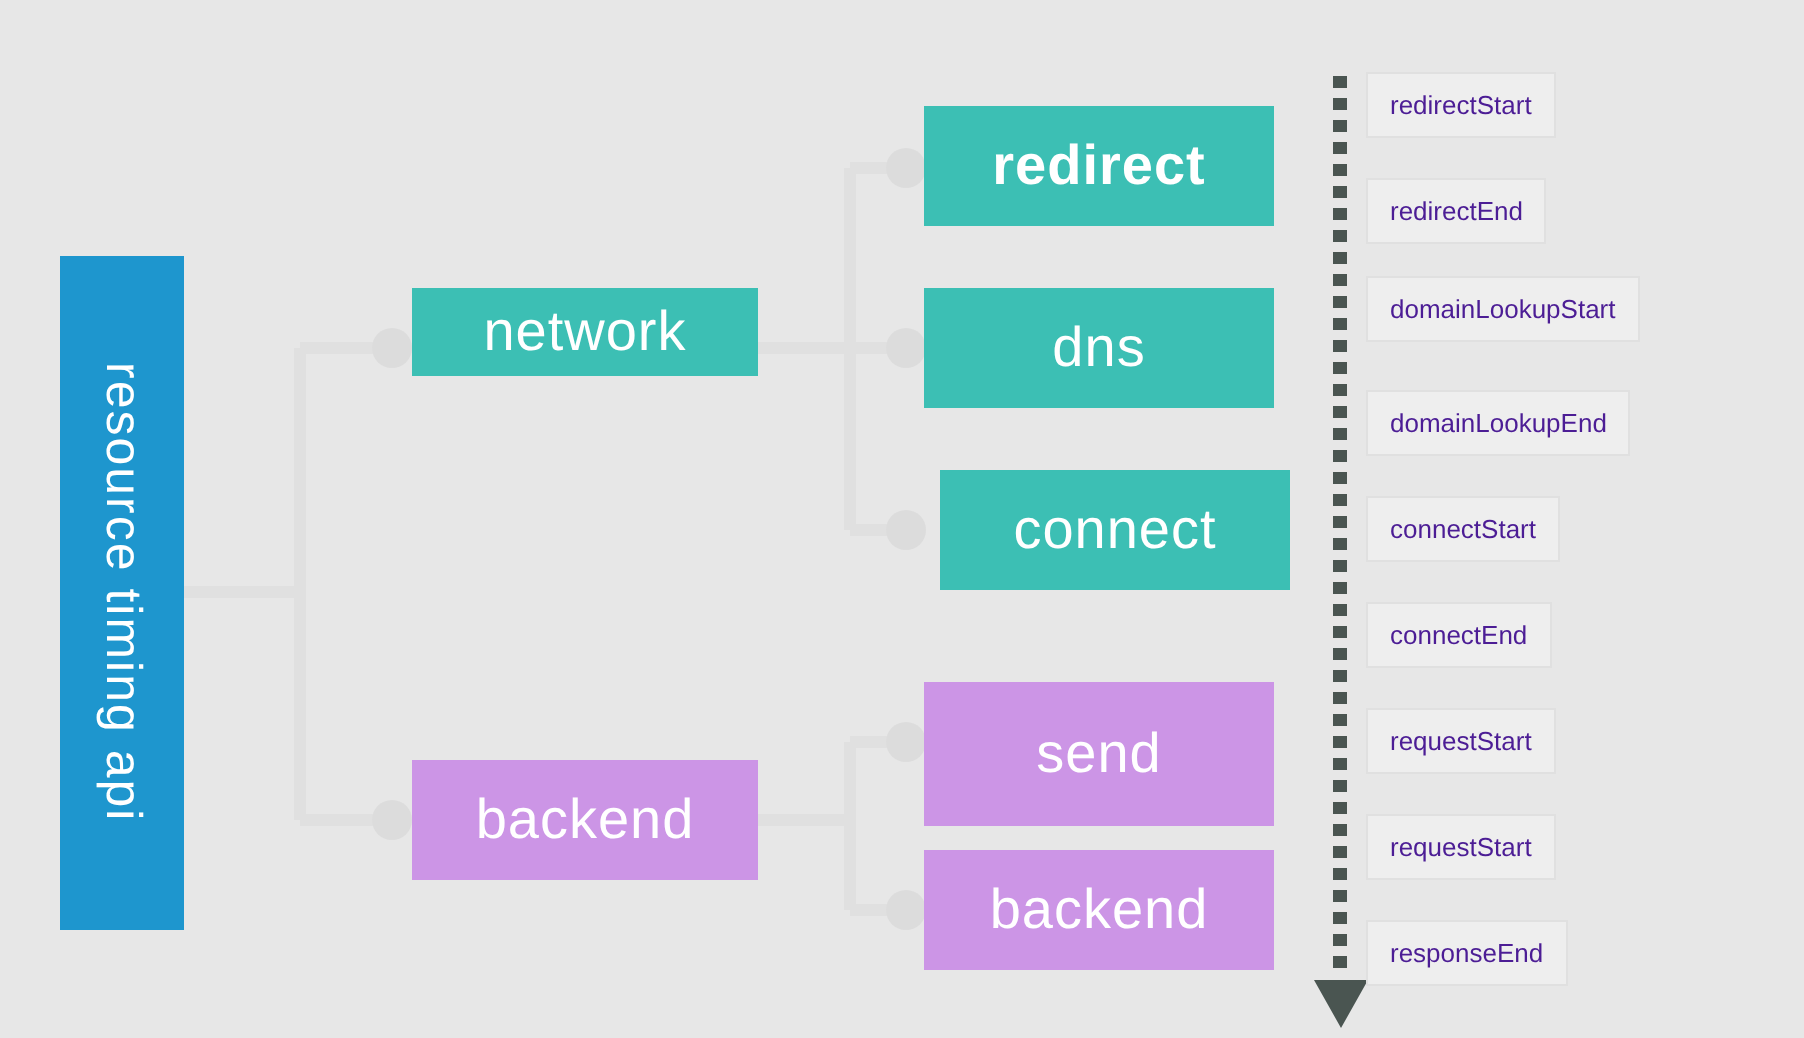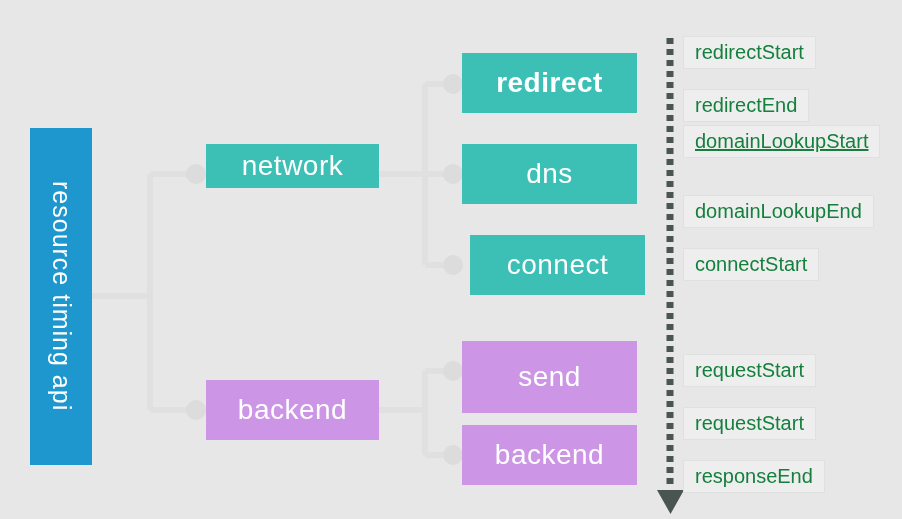--- a/index.html
+++ b/index.html
@@ -49,28 +49,28 @@
   .node-receive  { left: 462px; top: 425px; width: 175px; height: 60px; }
   .tlabel {
     position: absolute;
     left: 683px;
     height: 33px;
     display: flex;
     align-items: center;
     padding: 0 11px;
     background: #eeeeee;
     border: 1px solid #e0e0e0;
-    color: #15803d;
-    font-size: 20px;
+    color: #4c1d95;
+    font-size: 13px;
     font-weight: 300;
     white-space: nowrap;
   }
   .tl-0 { top: 36px; }
   .tl-1 { top: 89px; }
-  .tl-2 { top: 125px; text-decoration: underline; }
+  .tl-2 { top: 138px; }
   .tl-3 { top: 195px; }
   .tl-4 { top: 248px; }
   .tl-5 { top: 301px; }
   .tl-6 { top: 354px; }
   .tl-7 { top: 407px; }
   .tl-8 { top: 460px; }
 </style>
 </head>
 <body>
 
@@ -106,17 +106,18 @@
 
   <div class="node purple node-backend">backend</div>
   <div class="node purple node-send">send</div>
   <div class="node purple node-receive">backend</div>
 
   <div class="tlabel tl-0">redirectStart</div>
   <div class="tlabel tl-1">redirectEnd</div>
   <div class="tlabel tl-2">domainLookupStart</div>
   <div class="tlabel tl-3">domainLookupEnd</div>
   <div class="tlabel tl-4">connectStart</div>
+  <div class="tlabel tl-5">connectEnd</div>
   <div class="tlabel tl-6">requestStart</div>
   <div class="tlabel tl-7">requestStart</div>
   <div class="tlabel tl-8">responseEnd</div>
 
 </div>
 
 </body></html>

